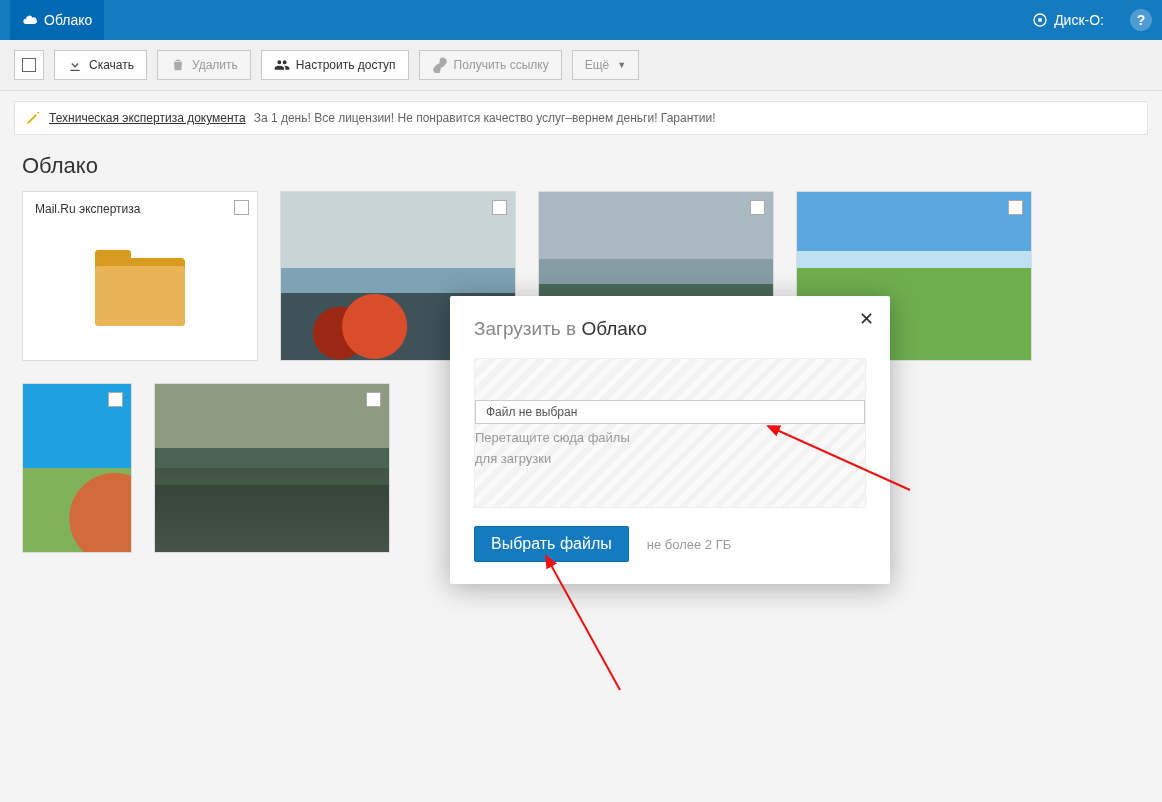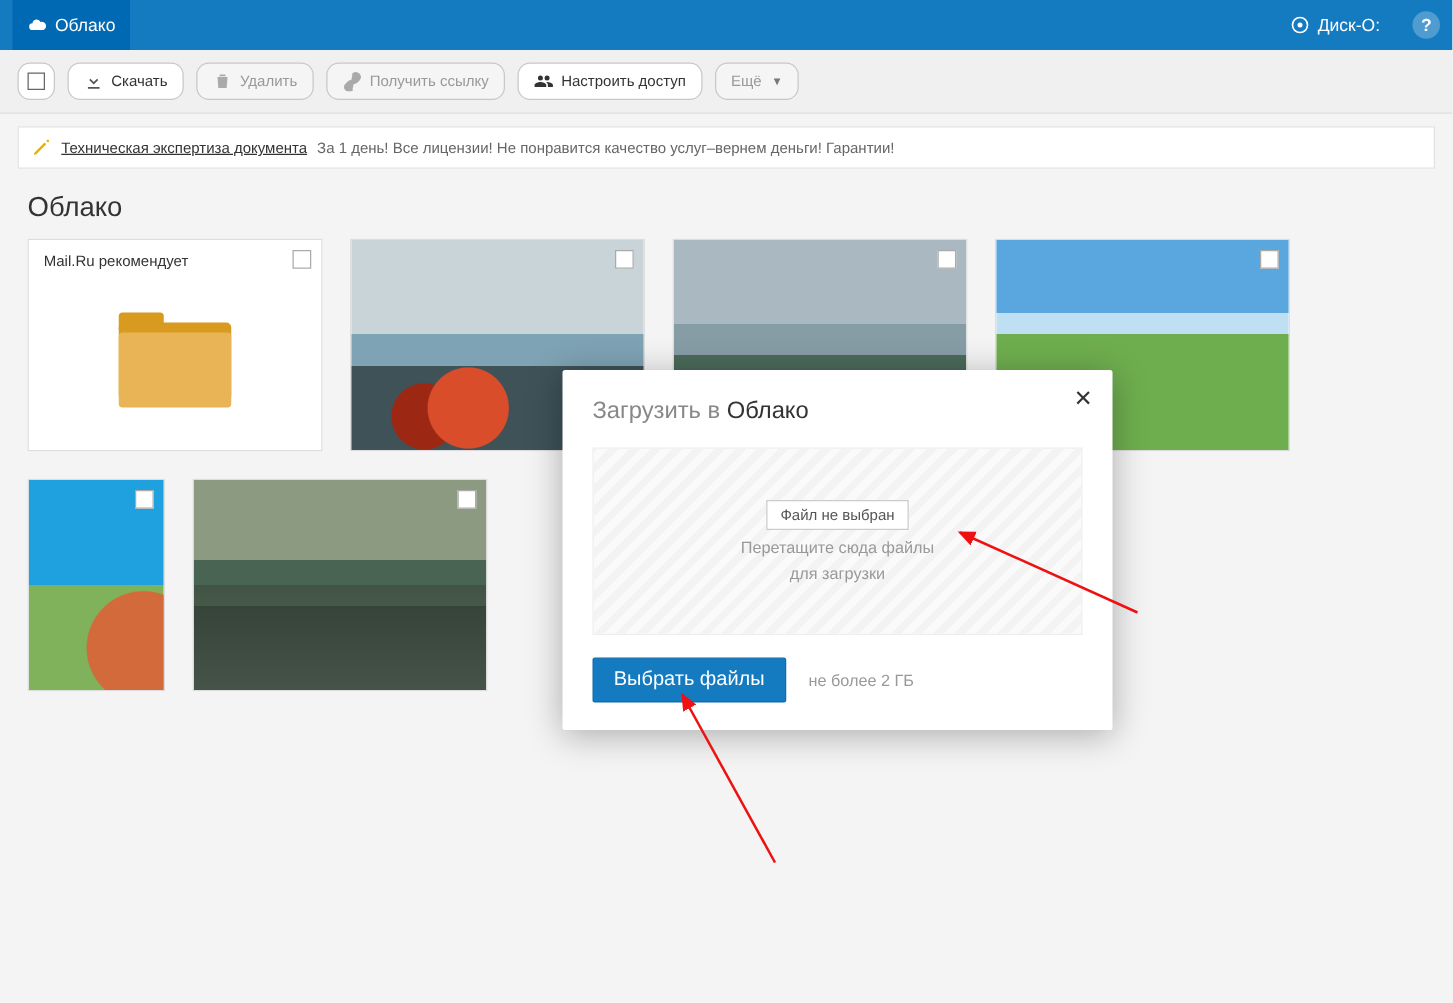--- a/index.html
+++ b/index.html
@@ -51,21 +51,21 @@
     padding: 10px 14px;
     display:flex;
     gap: 10px;
     align-items:center;
   }
   .tbtn {
     height: 30px;
     padding: 0 12px;
     background: #fff;
     border: 1px solid #c8c8c8;
-    border-radius: 10px;
+    border-radius: 0;
     display:flex;
     align-items:center;
     gap:6px;
     font-size:12px;
     color:#333;
     cursor:pointer;
   }
   .tbtn.disabled { color:#999; background:#f5f5f5; }
   .tbtn.sel { width:30px; justify-content:center; padding:0; }
   .tbtn.sel .chk {
@@ -195,21 +195,21 @@
   }
   .modal h2 {
     font-weight:400; font-size:19px; color:#888;
     margin-bottom:18px;
   }
   .modal h2 .dest { color:#333; }
   .dropzone {
     border:1px solid #eee;
     background: repeating-linear-gradient(-45deg, #fafafa 0 6px, #f3f3f3 6px 12px);
     height:150px;
-    display:flex; flex-direction:column; align-items:center; justify-content:center;
+    display:flex; flex-direction:column; justify-content:center;
     color:#999; font-size:13px; gap:6px;
   }
   .file-status {
     background:#fff; border:1px solid #ccc; padding:4px 10px;
     font-size:12px; color:#555;
   }
   .modal-footer {
     margin-top:18px; display:flex; align-items:center; gap:18px;
   }
   .btn-primary {
@@ -259,51 +259,51 @@
         <path fill="#555" d="M12 3v10l4-4 1.4 1.4L12 16 6.6 10.4 8 9l4 4V3h0zM5 19h14v2H5z"></path>
       </svg>
     <span>Скачать</span>
   </div>
   <div class="tbtn disabled">
     <svg class="ico" viewBox="0 0 24 24">
         <path fill="#aaa" d="M6 7h12l-1 13H7L6 7zm3-3h6l1 2H8l1-2z"></path>
       </svg>
     <span>Удалить</span>
   </div>
+  <div class="tbtn">
+    <svg class="ico" viewBox="0 0 24 24">
+        <path fill="#333" d="M16 11a3 3 0 100-6 3 3 0 000 6zm-8 0a3 3 0 100-6 3 3 0 000 6zm0 2c-2.3 0-7 1.2-7 3.5V19h14v-2.5C15 14.2 10.3 13 8 13zm8 0c-.3 0-.6 0-1 .1 1.2.9 2 2 2 3.4V19h6v-2.5c0-2.3-4.7-3.5-7-3.5z"></path>
+      </svg>
+    <span>Настроить доступ</span>
+  </div>
   <div class="tbtn disabled">
     <svg class="ico" viewBox="0 0 24 24">
         <path fill="#aaa" d="M10 13a5 5 0 007 0l3-3a5 5 0 00-7-7l-1 1m2 9a5 5 0 00-7 0l-3 3a5 5 0 007 7l1-1" stroke="#aaa" stroke-width="2"></path>
       </svg>
     <span>Получить ссылку</span>
-  </div>
-  <div class="tbtn">
-    <svg class="ico" viewBox="0 0 24 24">
-        <path fill="#333" d="M16 11a3 3 0 100-6 3 3 0 000 6zm-8 0a3 3 0 100-6 3 3 0 000 6zm0 2c-2.3 0-7 1.2-7 3.5V19h14v-2.5C15 14.2 10.3 13 8 13zm8 0c-.3 0-.6 0-1 .1 1.2.9 2 2 2 3.4V19h6v-2.5c0-2.3-4.7-3.5-7-3.5z"></path>
-      </svg>
-    <span>Настроить доступ</span>
   </div>
   <div class="tbtn disabled">
     <span>Ещё</span>
     <span class="chev">▼</span>
   </div>
 </div>
 
 <div class="adbar">
   <svg class="ad-icon" viewBox="0 0 24 24">
       <path fill="#e0b400" d="M3 21l3-1 12-12-2-2L4 18l-1 3zm15-17l2 2 1-1a1.4 1.4 0 00-2-2l-1 1z"></path>
     </svg>
   <a href="#">Техническая экспертиза документа</a>
   <span>За 1 день! Все лицензии! Не понравится качество услуг–вернем деньги! Гарантии!</span>
 </div>
 
 <div class="page-title">Облако</div>
 
 <div class="grid">
   <div class="tile folder">
-    <div class="tile-title">Mail.Ru рекомендует</div>
+    <div class="tile-title">Mail.Ru экспертиза</div>
     <div class="tile-check"></div>
     <div class="folder-icon-wrap">
       <div class="folder-shape">
           <div class="tab"></div>
           <div class="back"></div>
           <div class="front"></div>
         </div>
     </div>
   </div>
 

